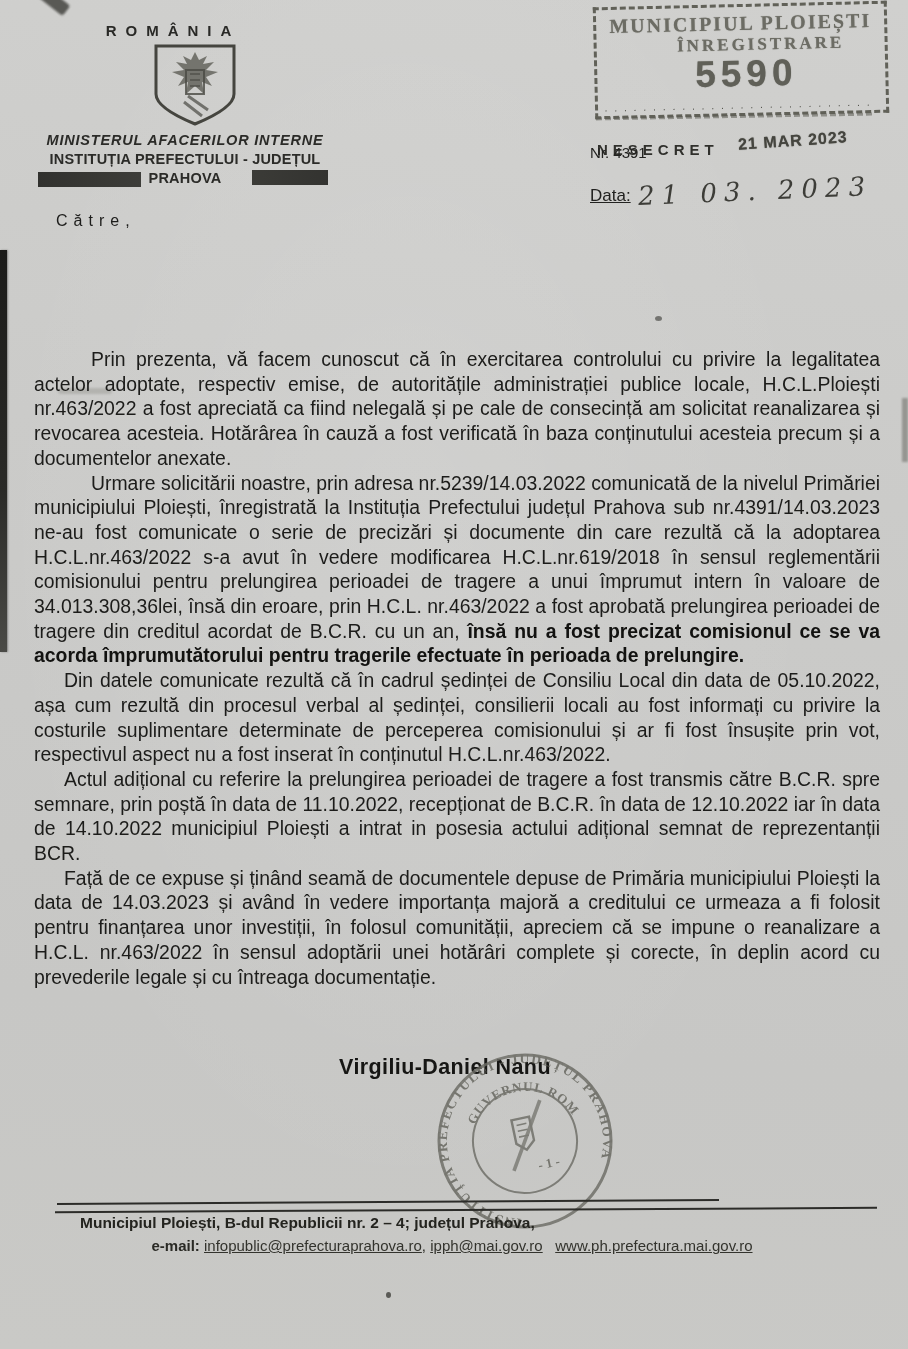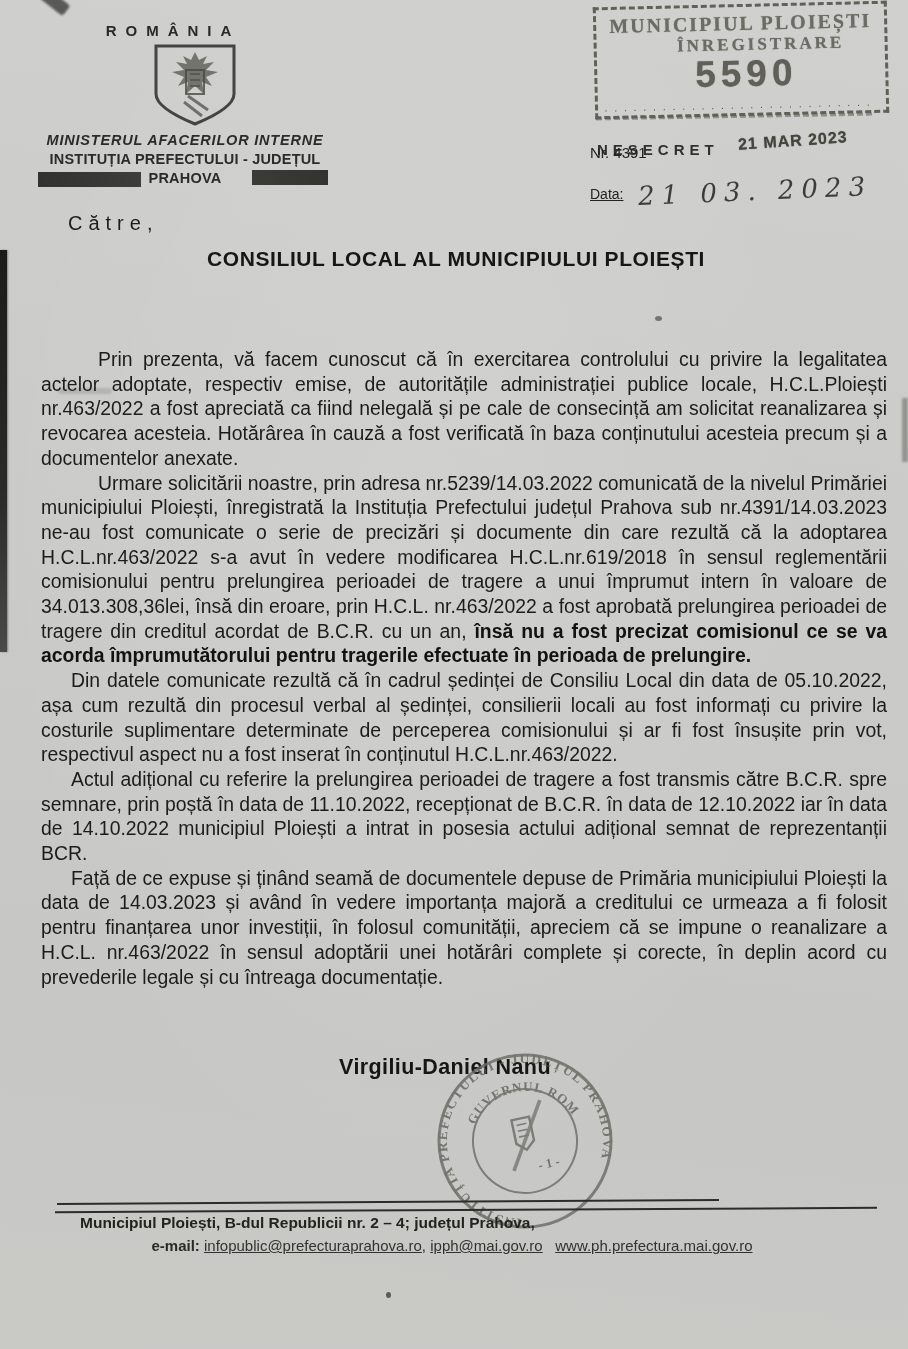--- a/index.html
+++ b/index.html
@@ -65,37 +65,37 @@
   }
 
   
   .classification{position:absolute;left:597px;top:141px;font-size:15px;font-weight:bold;letter-spacing:5px;color:#30302c;}
   .stamp-date{
     position:absolute;left:738px;top:132px;font-size:16px;font-weight:bold;
     color:#45453f;transform:rotate(-4deg);letter-spacing:1px;
     text-shadow:0 0 1px #5b5b54;
   }
   .doc-number{position:absolute;left:590px;top:144px;font-size:15px;color:#222220;}
-  .date-label{position:absolute;left:590px;top:186px;font-size:14px;color:#222220;text-decoration:underline;}
+  .date-label{position:absolute;left:590px;top:186px;font-size:17px;color:#222220;text-decoration:underline;}
   .date-handwritten{
     position:absolute;left:638px;top:176px;
     font-family:"DejaVu Serif", serif;font-style:italic;
     font-size:26px;letter-spacing:7px;color:#3d3d38;
     transform:rotate(-2.5deg);
   }
 
   
-  .salutation{position:absolute;left:68px;top:212px;font-size:20px;letter-spacing:6px;color:#1d1d1b;}
+  .salutation{position:absolute;left:56px;top:212px;font-size:16px;letter-spacing:6px;color:#1d1d1b;}
   .recipient{
     position:absolute;left:33px;top:247px;width:846px;text-align:center;
     font-size:21px;font-weight:bold;letter-spacing:.6px;color:#161614;
   }
   .subject{position:absolute;left:98px;top:299px;font-size:20px;font-weight:bold;color:#161614;}
   .body-text{
-    position:absolute;left:41px;top:347px;width:846px;
+    position:absolute;left:34px;top:347px;width:846px;
     font-size:19.4px;line-height:24.7px;text-align:justify;color:#1c1c1a;
   }
   .body-text p{margin:0;}
   .indent-big{text-indent:57px;}
   .indent-small{text-indent:30px;}
   .body-text b{color:#121210;}
 
   
   .signature{position:absolute;left:280px;top:1052px;width:330px;text-align:center;color:#161614;}
   .sig-title{font-size:20px;font-weight:bold;letter-spacing:9px;}
@@ -155,21 +155,20 @@
   </div>
   <div class="reg-underline"></div>
 
   <div class="classification">NESECRET</div>
   <div class="stamp-date">21 MAR 2023</div>
   <div class="doc-number">Nr.  4391</div>
   <div class="date-label">Data:</div>
   <div class="date-handwritten">21  03. 2023</div>
 
   <div class="salutation">Către,</div>
-  <div class="recipient">CONSILIUL LOCAL AL MUNICIPIULUI PLOIEȘTI</div>
 
   <div class="body-text">
     <p class="indent-big">Prin prezenta, vă facem cunoscut că în exercitarea controlului cu privire la legalitatea actelor adoptate, respectiv emise, de autoritățile administrației publice locale, H.C.L.Ploiești nr.463/2022 a fost apreciată ca fiind nelegală și pe cale de consecință am solicitat reanalizarea și revocarea acesteia. Hotărârea în cauză a fost verificată în baza conținutului acesteia precum și a documentelor anexate.</p>
     <p class="indent-big"><span>Urmare solicitării noastre, prin adresa nr.5239/14.03.2022 comunicată de la nivelul Primăriei municipiului Ploiești, înregistrată la Instituția Prefectului județul Prahova sub nr.4391/14.03.2023 ne-au fost comunicate o serie de precizări și documente din care rezultă că la adoptarea H.C.L.nr.463/2022 s-a avut în vedere modificarea H.C.L.nr.619/2018 în sensul reglementării comisionului pentru prelungirea perioadei de tragere a unui împrumut intern în valoare de 34.013.308,36lei, însă din eroare, prin H.C.L. nr.463/2022 a fost aprobată prelungirea perioadei de tragere din creditul acordat de B.C.R. cu un an, </span><b>însă nu a fost precizat comisionul ce se va acorda împrumutătorului pentru tragerile efectuate în perioada de prelungire.</b></p>
     <p class="indent-small">Din datele comunicate rezultă că în cadrul ședinței de Consiliu Local din data de 05.10.2022, așa cum rezultă din procesul verbal al ședinței, consilierii locali au fost informați cu privire la costurile suplimentare determinate de perceperea comisionului și ar fi fost însușite prin vot, respectivul aspect nu a fost inserat în conținutul H.C.L.nr.463/2022.</p>
     <p class="indent-small">Actul adițional cu referire la prelungirea perioadei de tragere a fost transmis către B.C.R. spre semnare, prin poștă în data de 11.10.2022, recepționat de B.C.R. în data de 12.10.2022 iar în data de 14.10.2022 municipiul Ploiești a intrat in posesia actului adițional semnat de reprezentanții BCR.</p>
     <p class="indent-small">Față de ce expuse și ținând seamă de documentele depuse de Primăria municipiului Ploiești la data de 14.03.2023 și având în vedere importanța majoră a creditului ce urmeaza a fi folosit pentru finanțarea unor investiții, în folosul comunității, apreciem că se impune o reanalizare a H.C.L. nr.463/2022 în sensul adoptării unei hotărâri complete și corecte, în deplin acord cu prevederile legale și cu întreaga documentație.</p>
   </div>
 
   <div class="signature">

